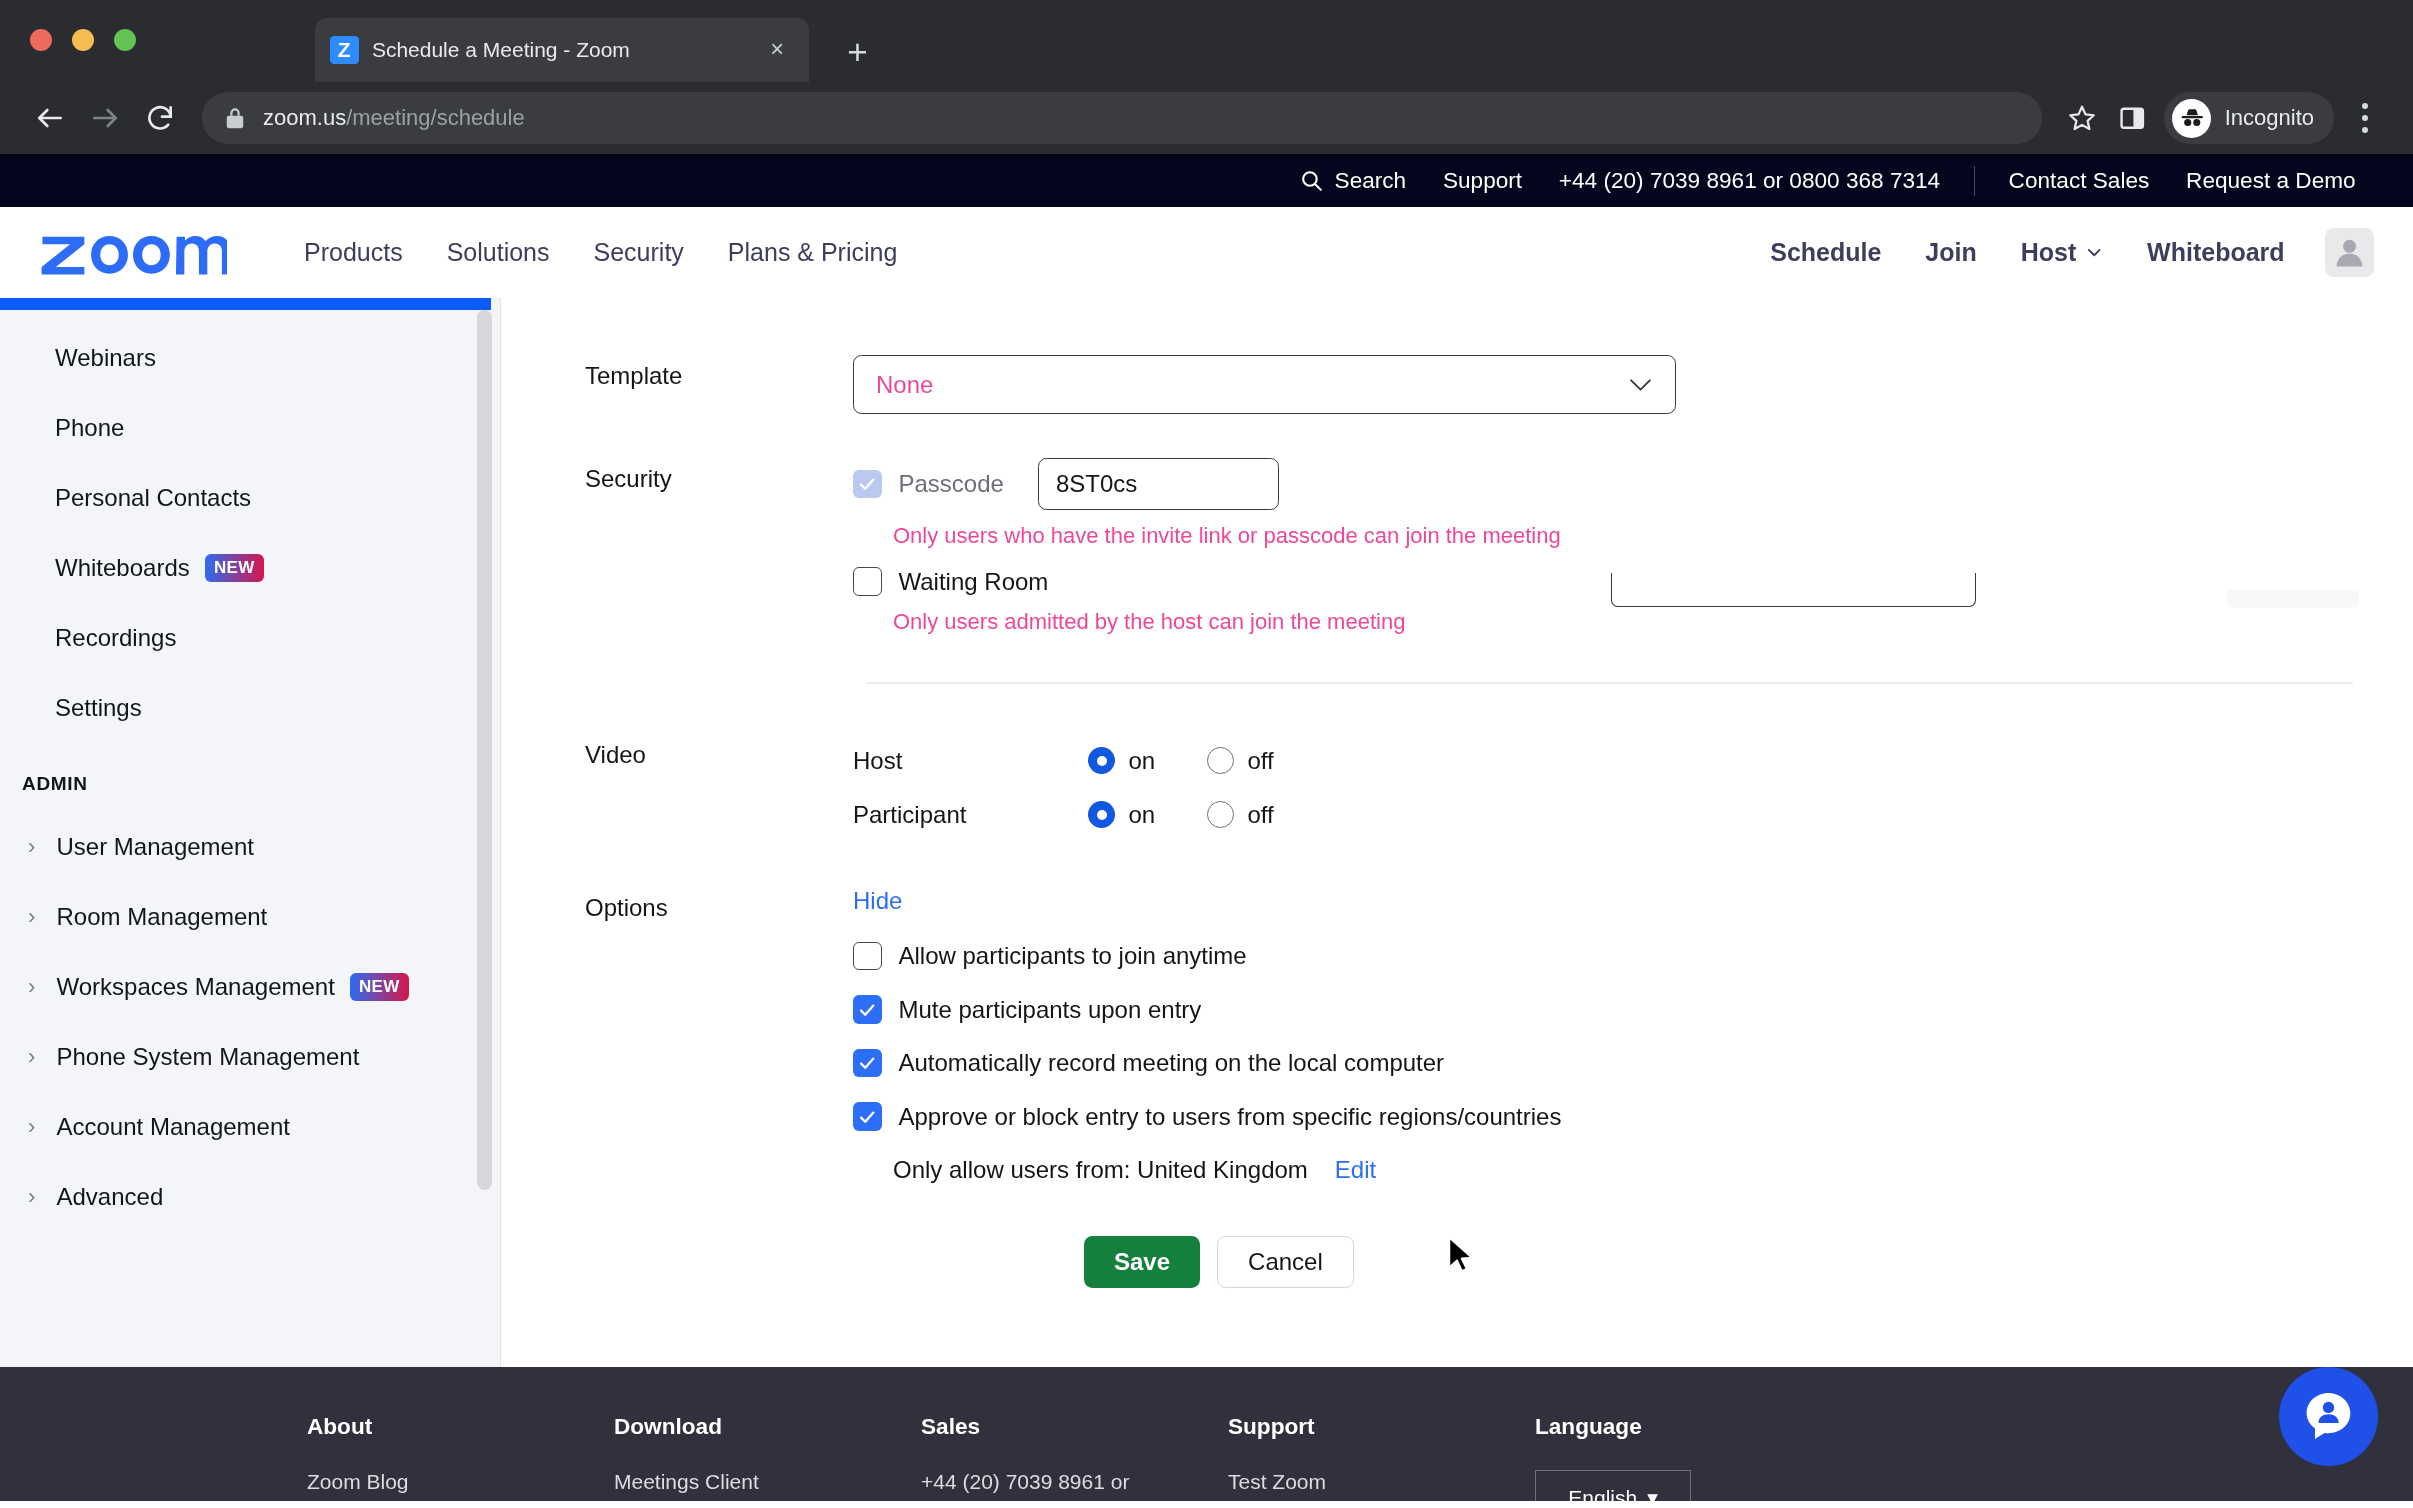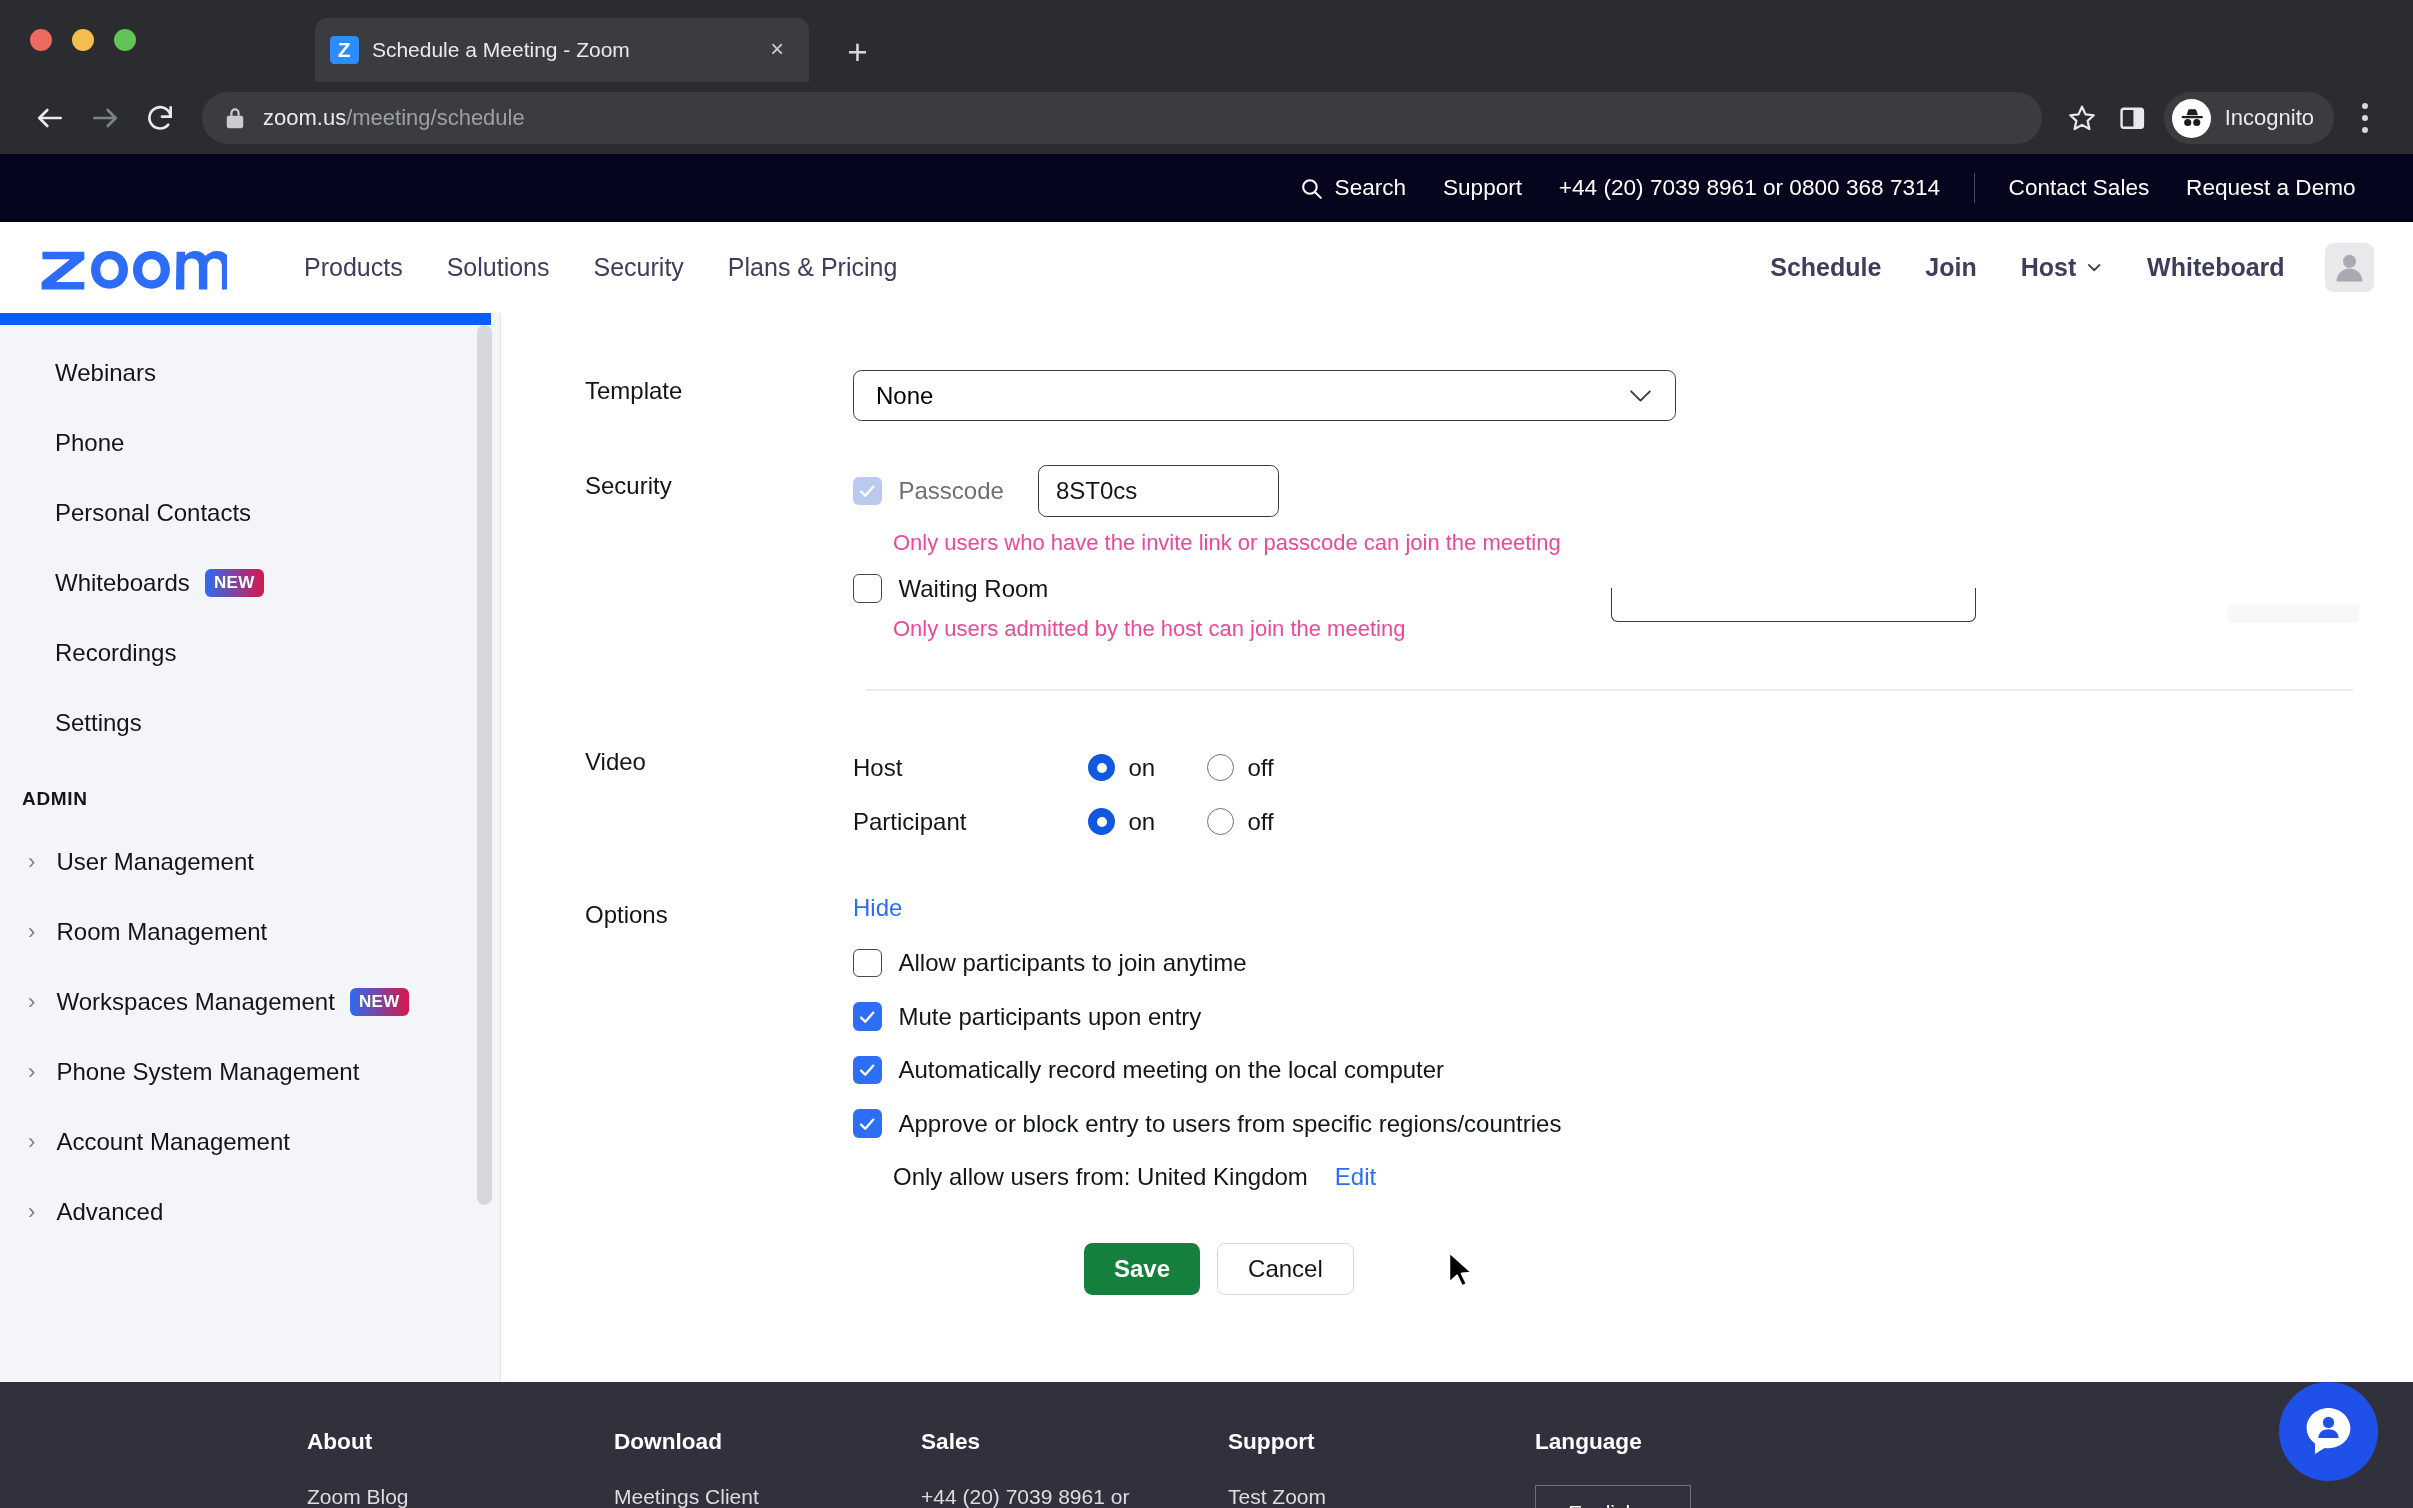--- a/index.html
+++ b/index.html
@@ -66,21 +66,21 @@
     width: 39px; height: 39px; border-radius: 50%; background: #fff; flex: none;
     display: flex; align-items: center; justify-content: center;
   }
   #incognito-label { color: #e8eaed; font-size: 22px; margin-left: 13.4px; white-space: nowrap; }
   #kebab-menu { width: 52px; display: flex; flex-direction: column; align-items: center;
     justify-content: center; gap: 5.9px; flex: none; margin-left: 5px; }
   .kebab-dot { width: 5.9px; height: 5.9px; border-radius: 50%; background: #d5d8dc; }
 
   
   #utility-bar {
-    width: 2413px; height: 68px; background: #05051e;
+    width: 2413px; height: 53px; background: #05051e;
     display: flex; align-items: center; justify-content: flex-end;
     padding-right: 39px; gap: 0;
   }
   .util-item { color: #fff; font-size: 22.6px; white-space: nowrap; padding: 0 18.4px; }
   #util-search { display: flex; align-items: center; gap: 11px; }
   #util-divider { width: 1.7px; height: 30px; background: #4a4a60; margin: 0 15px; }
 
   
   #main-nav {
     width: 2413px; height: 91px; background: #fff;
@@ -144,22 +144,22 @@
 
   .form-row { display: flex; align-items: flex-start; }
   .row-label {
     width: 268px; flex: none; font-size: 24px; color: #131619;
     padding-top: 6.7px;
   }
   .row-body { flex: 1; }
 
   #template-row { padding-top: 57px; }
   #template-select {
-    width: 823px; height: 51px; border: 1.7px solid #3a3a3a; border-radius: 8.4px;
-    display: flex; align-items: center; padding: 0 22px; font-size: 24px; color: #000000;
+    width: 823px; height: 59px; border: 1.7px solid #3a3a3a; border-radius: 8.4px;
+    display: flex; align-items: center; padding: 0 22px; font-size: 24px; color: #ec4899;
     background: #fff; position: relative;
   }
   #template-chevron { position: absolute; right: 22px; color: #3a3a3a; }
 
   #security-row { padding-top: 44px; }
   .cb-line { display: flex; align-items: center; }
   .checkbox {
     width: 28.5px; height: 28.5px; border-radius: 5.9px; flex: none;
     display: flex; align-items: center; justify-content: center;
   }

